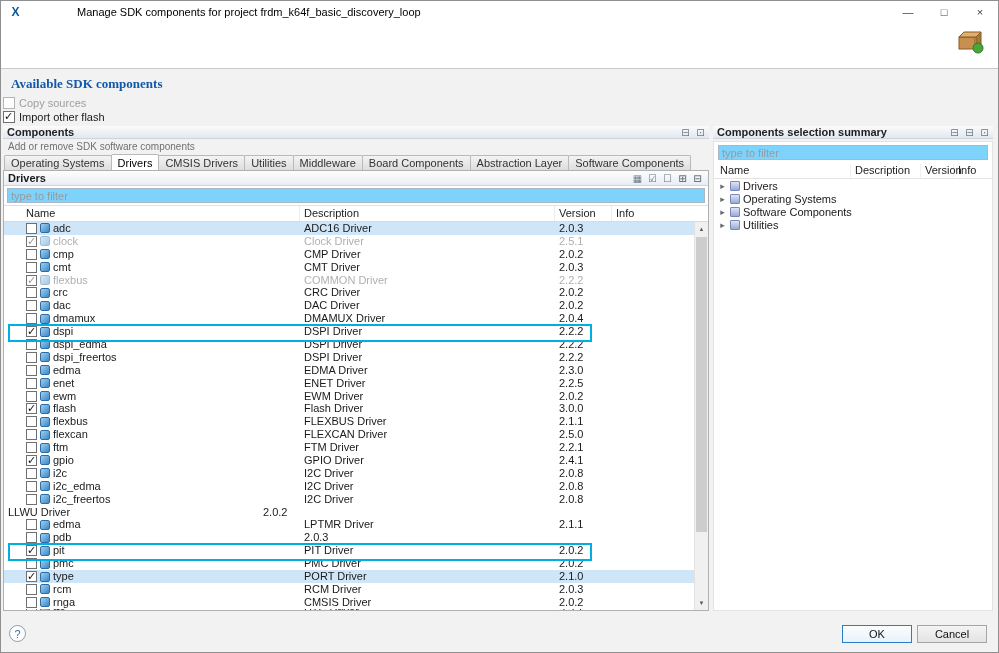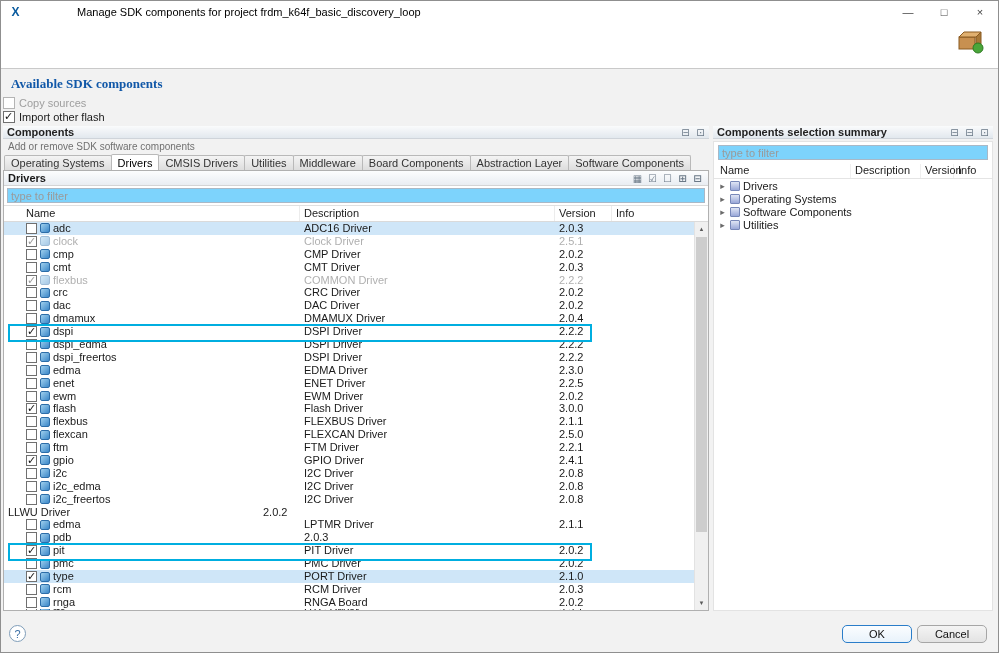--- a/index.html
+++ b/index.html
@@ -91,21 +91,21 @@
   .sth-desc { width:70px; }
   .sth-ver  { width:33px; }
   .sth-info { flex:1; border-right:none; }
   .tree-row { display:flex; align-items:center; height:13px; font-size:11px; padding-left:4px; gap:3px; cursor:default; }
   .chev { width:9px; color:#6a6a6a; font-size:9px; text-align:center; }
   .grp-icon { width:10px; height:10px; flex:none; border:1px solid #7888b8; border-radius:1px; background:linear-gradient(#dfe5f4,#9aa8d8); }
 
   
   .footer { position:absolute; bottom:0; left:0; right:0; height:39px; background:#f2f2f2; }
   .help-btn { position:absolute; left:8px; top:12px; width:17px; height:17px; border-radius:50%; border:1px solid #7f9db9; color:#3a6ea5; background:#fff; display:flex; align-items:center; justify-content:center; font-size:11px; cursor:default; }
-  .btn { position:absolute; top:12px; width:70px; height:18px; font-size:11px; font-family:inherit; background:linear-gradient(#f4f4f4,#e3e3e3); border:1px solid #a6a6a6; border-radius:5px; color:#111; cursor:default; }
+  .btn { position:absolute; top:12px; width:70px; height:18px; font-size:11px; font-family:inherit; background:linear-gradient(#f4f4f4,#e3e3e3); border:1px solid #a6a6a6; border-radius:0; color:#111; cursor:default; }
   .btn.ok { right:86px; border:1px solid #2a7dc9; background:linear-gradient(#fbfdff,#e8f2fb); }
   .btn.cancel { right:11px; }
 </style>
 </head>
 <body>
 
 <div class="window">
 
   <div class="titlebar">
     <div class="app-icon">X</div>
@@ -509,21 +509,21 @@
                   <span class="c-ver">2.0.3</span>
                   <span class="c-info"></span>
                 </div>
 
                 <div class="row">
                   <span class="c-name">
                     <span class="cb"></span>
                     <span class="comp-icon"></span>
                     <span class="nm">rnga</span>
                   </span>
-                  <span class="c-desc">RNGA Board</span>
+                  <span class="c-desc">CMSIS Driver</span>
                   <span class="c-ver">2.0.2</span>
                   <span class="c-info"></span>
                 </div>
 
                 <div class="row partial">
                   <span class="c-name">
                     <span class="cb"></span>
                     <span class="comp-icon"></span>
                     <span class="nm">rtc</span>
                   </span>

